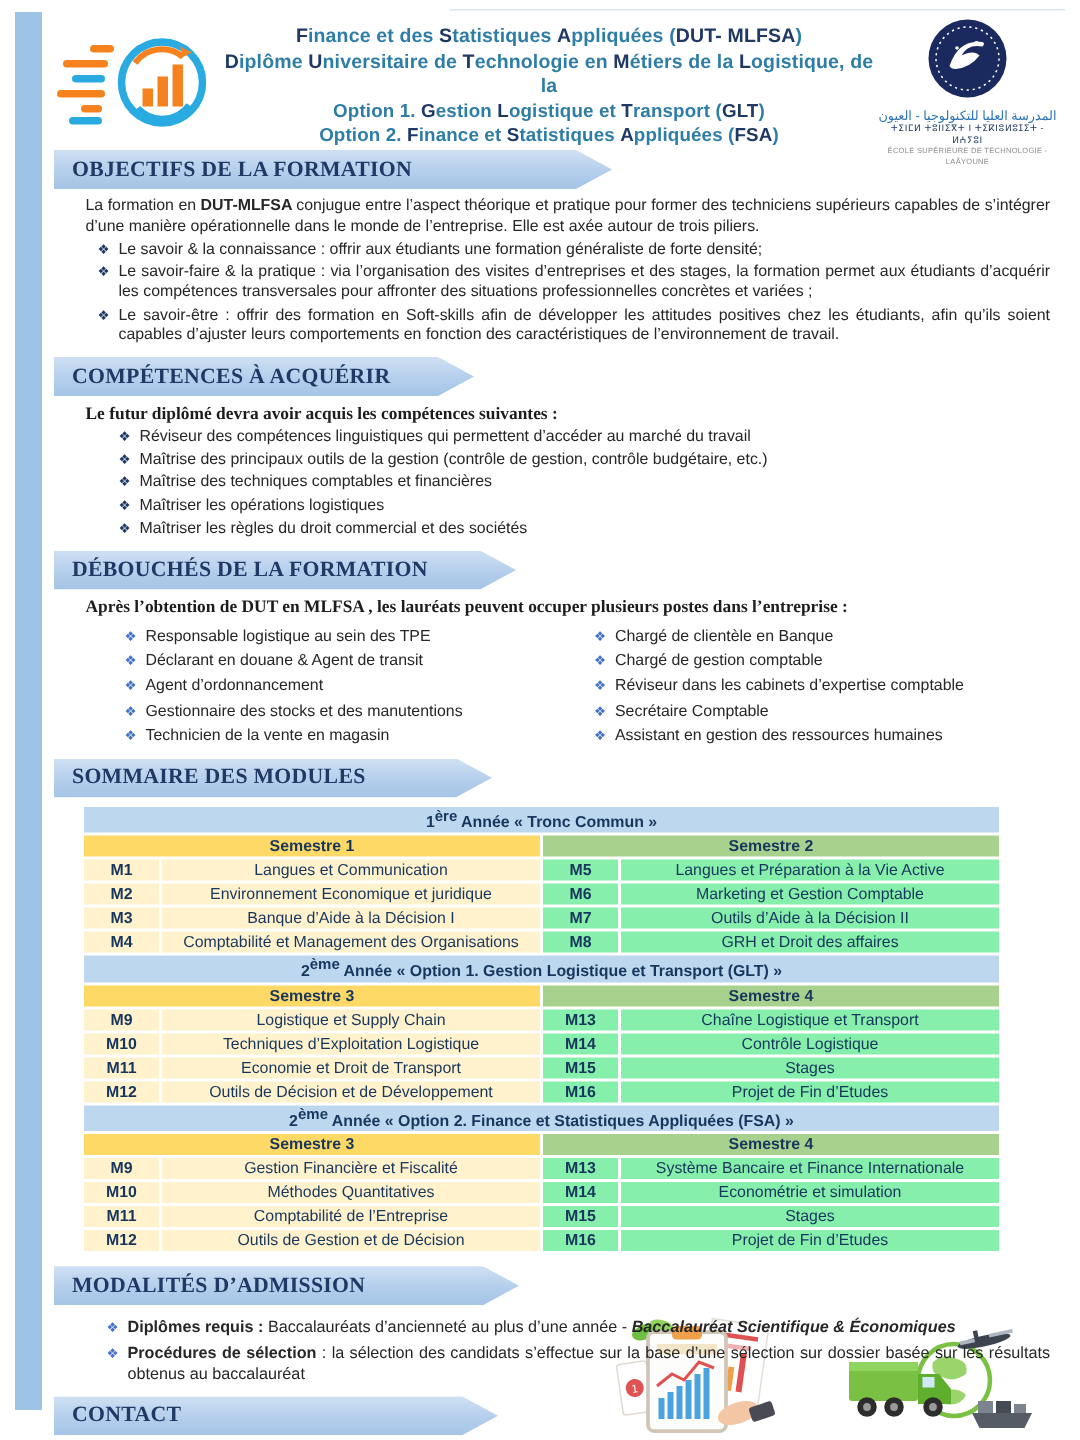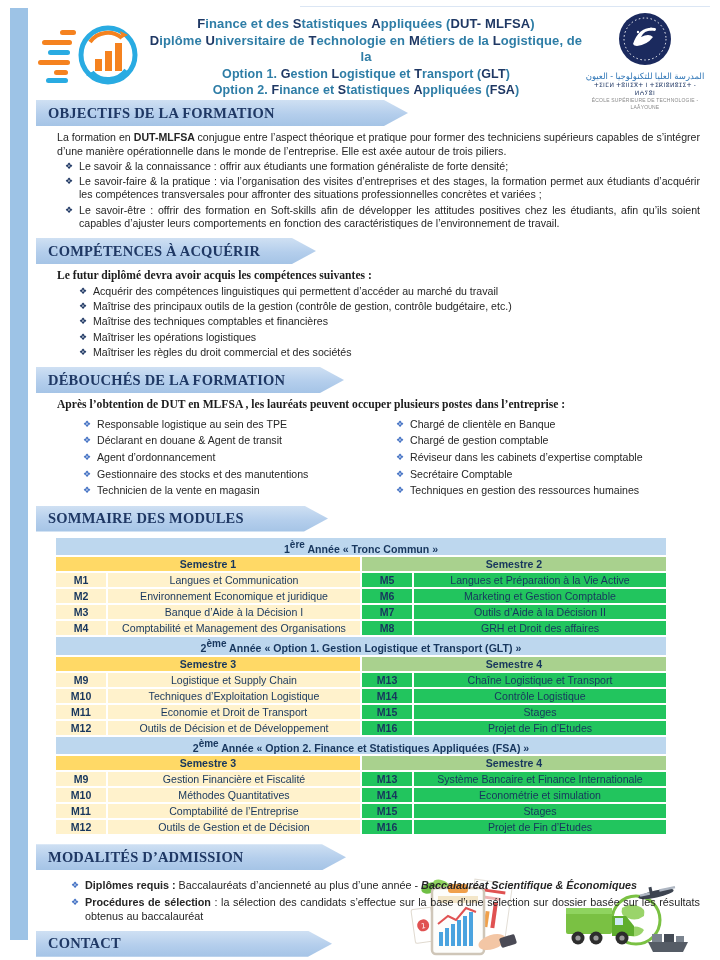--- a/index.html
+++ b/index.html
@@ -44,21 +44,21 @@
   .two-col { display:grid; grid-template-columns:305px 1fr; column-gap:8px; padding-left:18px; }
   .two-col ul.bullets li { margin-top:3.5px; }
 
   
   table.modules { border-collapse:separate; border-spacing:2px; width:614px; margin:4px auto 0 18px; }
   table.modules td { font-size:10.6px; line-height:12px; padding:1px 3px; text-align:center; color:#17365D; }
   td.year { background:#BDD7EE; font-weight:bold; font-size:11.2px; padding:2px; }
   td.year sup { font-size:10px; }
   td.sem { font-weight:bold; font-size:11.2px; padding:2px; }
   td.sy { background:#FFD966; } td.sg { background:#A9D18E; }
-  td.cy { background:#FFF2CC; } td.cg { background:#22c55e;margin-top:40px; }
+  td.cy { background:#FFF2CC; } td.cg { background:#86efac;margin-top:40px; }
   td.code { width:50px; font-weight:bold; }
   td.mname { width:252px; }
 
   
   .adm li { margin-top:4px !important; font-size:10.8px !important; }
   
   .contact-lines { padding:4px 0 0 24px; font-size:11px; line-height:15px; color:#222; }
 
   .illus { position:absolute; z-index:0; }
   #illus-finance { left:408px; top:876px; }
@@ -140,21 +140,21 @@
 
     <section>
       <div class="banner bw-280">
           <span>COMPÉTENCES À ACQUÉRIR</span>
         </div>
       <div class="sec-body">
         <div class="intro-bold">Le futur diplômé devra avoir acquis les compétences suivantes :</div>
         <ul class="bullets" style="padding-left:14px">
           <li>
               <span class="bullet-icon">❖</span>
-              <span class="bt">Acquérir des compétences linguistiques qui permettent d’accéder au marché du travail</span>
+              <span class="bt">Réviseur des compétences linguistiques qui permettent d’accéder au marché du travail</span>
             </li>
           <li>
               <span class="bullet-icon">❖</span>
               <span class="bt">Maîtrise des principaux outils de la gestion (contrôle de gestion, contrôle budgétaire, etc.)</span>
             </li>
           <li>
               <span class="bullet-icon">❖</span>
               <span class="bt">Maîtrise des techniques comptables et financières</span>
             </li>
           <li>
@@ -210,21 +210,21 @@
             <li>
                 <span class="bullet-icon">❖</span>
                 <span class="bt">Réviseur dans les cabinets d’expertise comptable</span>
               </li>
             <li>
                 <span class="bullet-icon">❖</span>
                 <span class="bt">Secrétaire Comptable</span>
               </li>
             <li>
                 <span class="bullet-icon">❖</span>
-                <span class="bt">Techniques  en gestion des ressources humaines</span>
+                <span class="bt">Assistant  en gestion des ressources humaines</span>
               </li>
           </ul>
         </div>
       </div>
     </section>
 
     <section>
       <div class="banner bw-290">
           <span>SOMMAIRE DES MODULES</span>
         </div>

